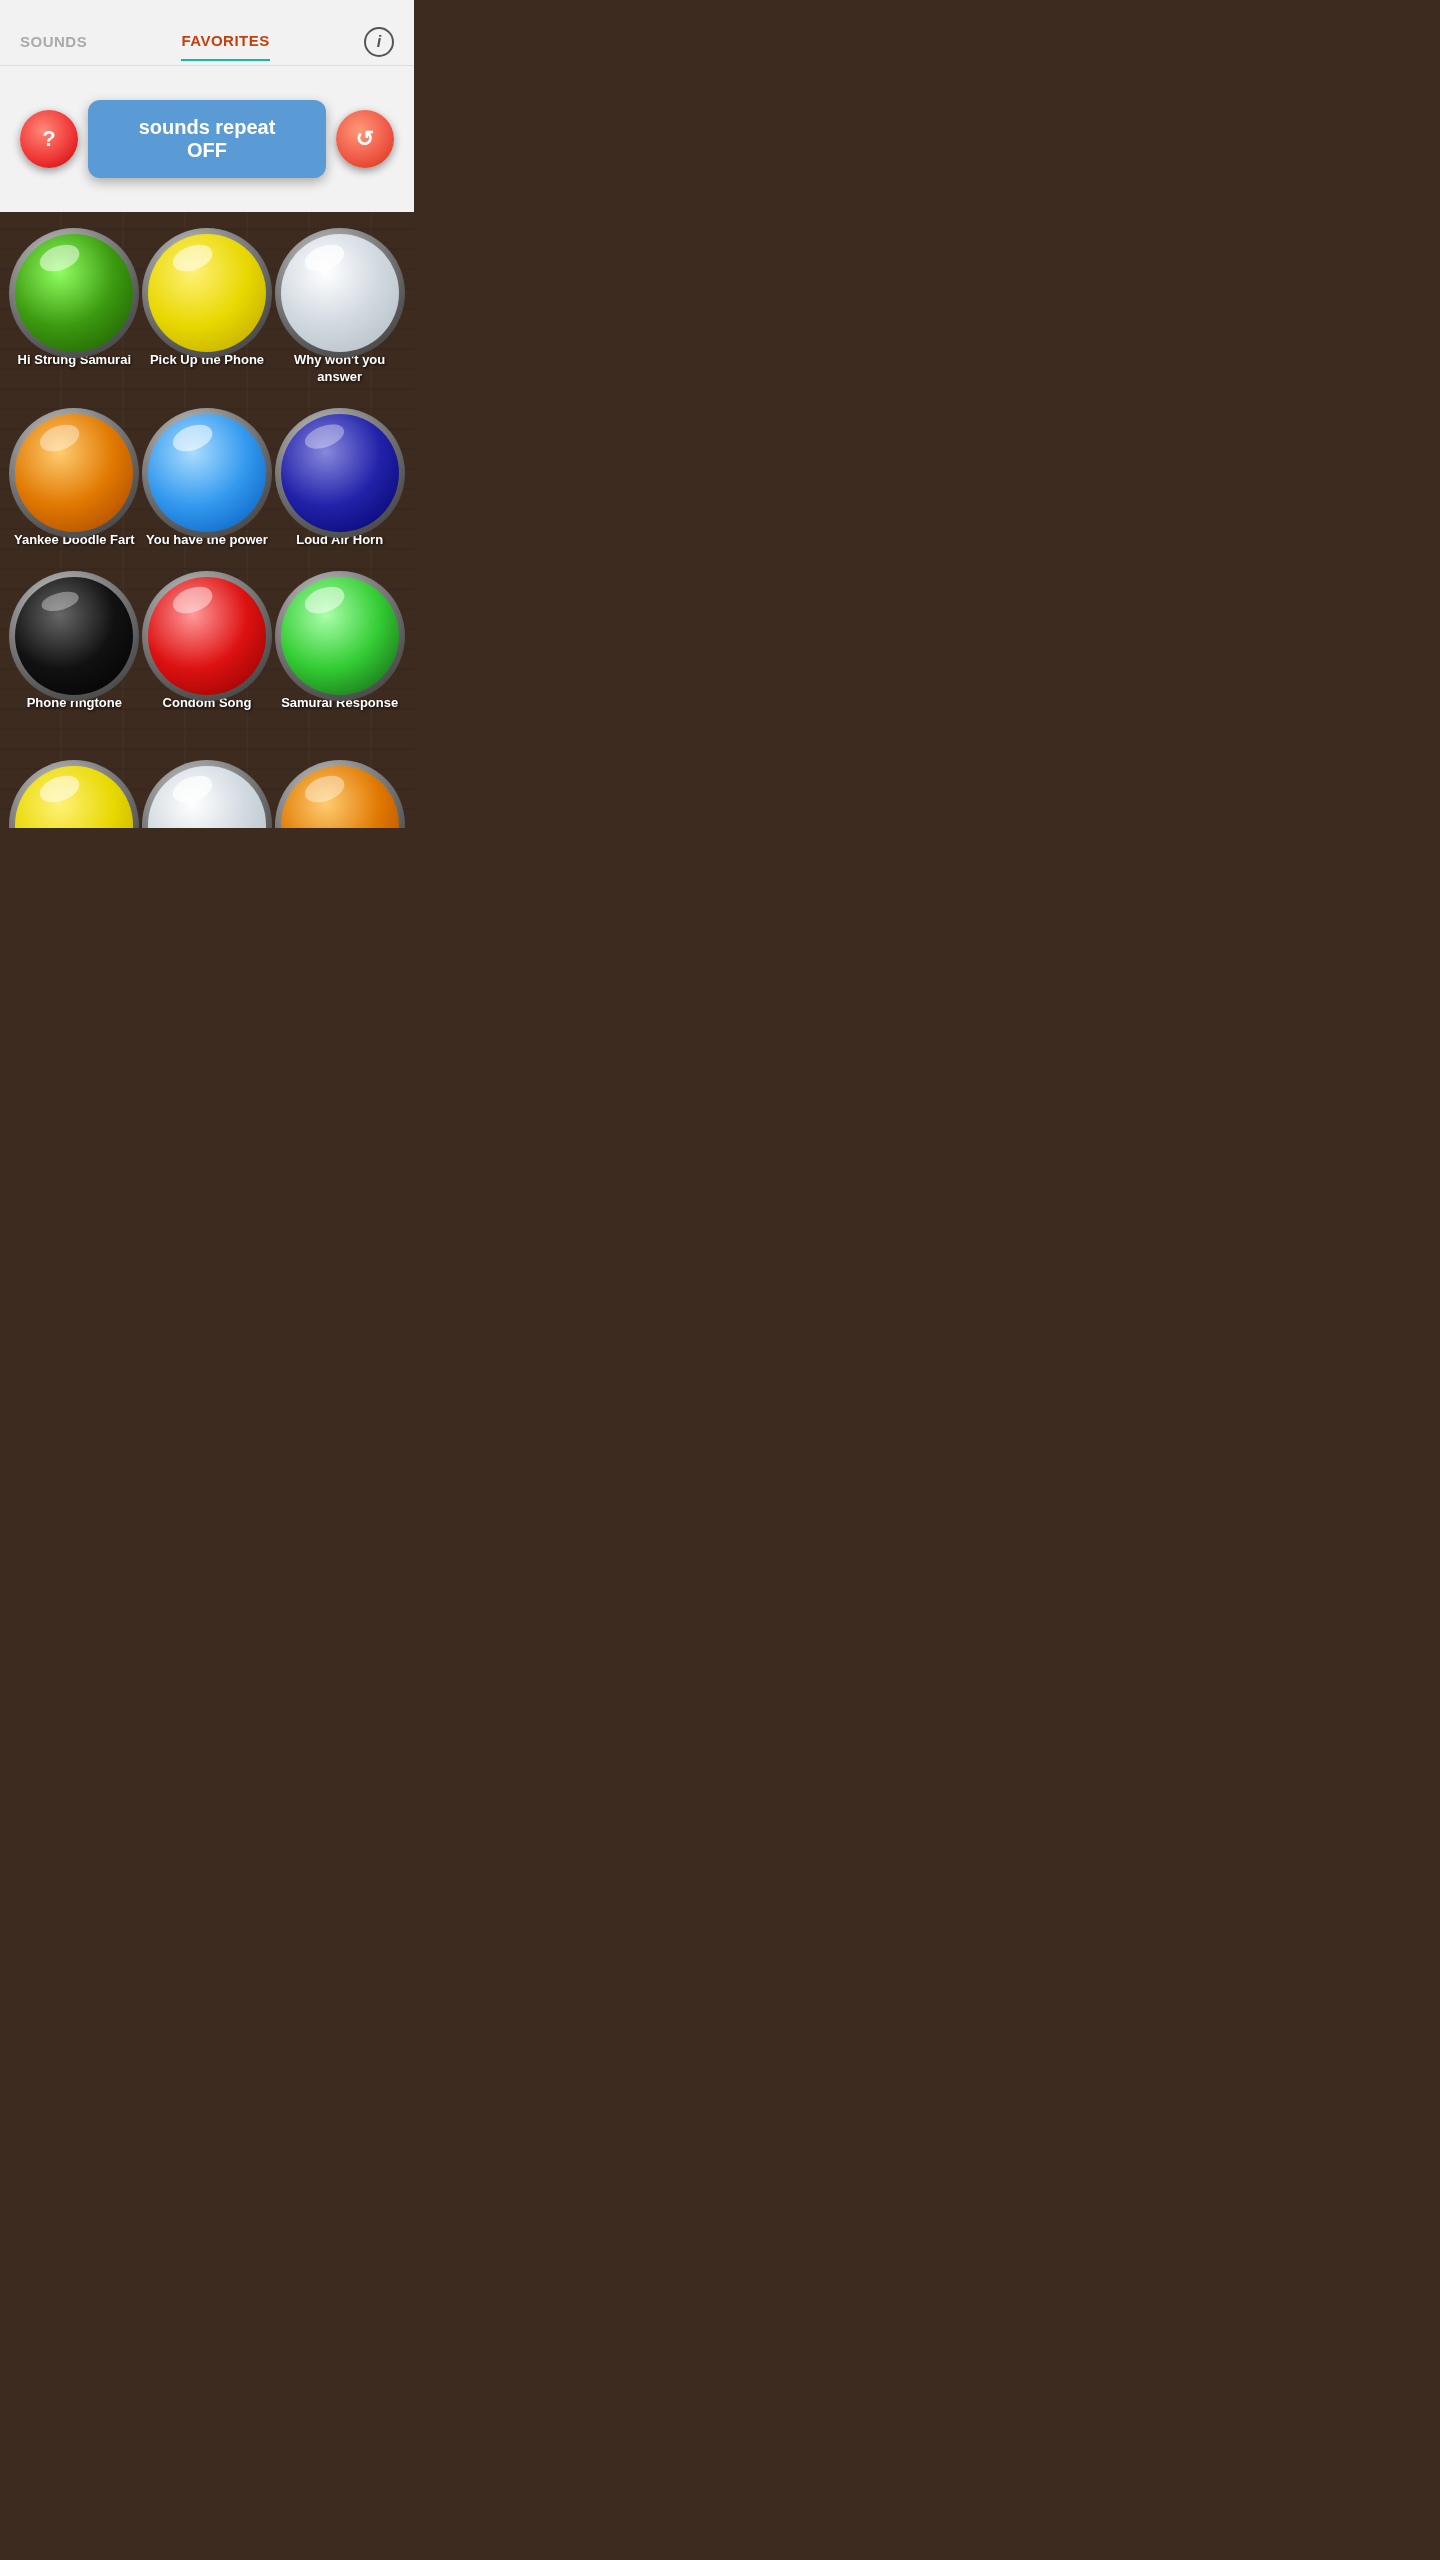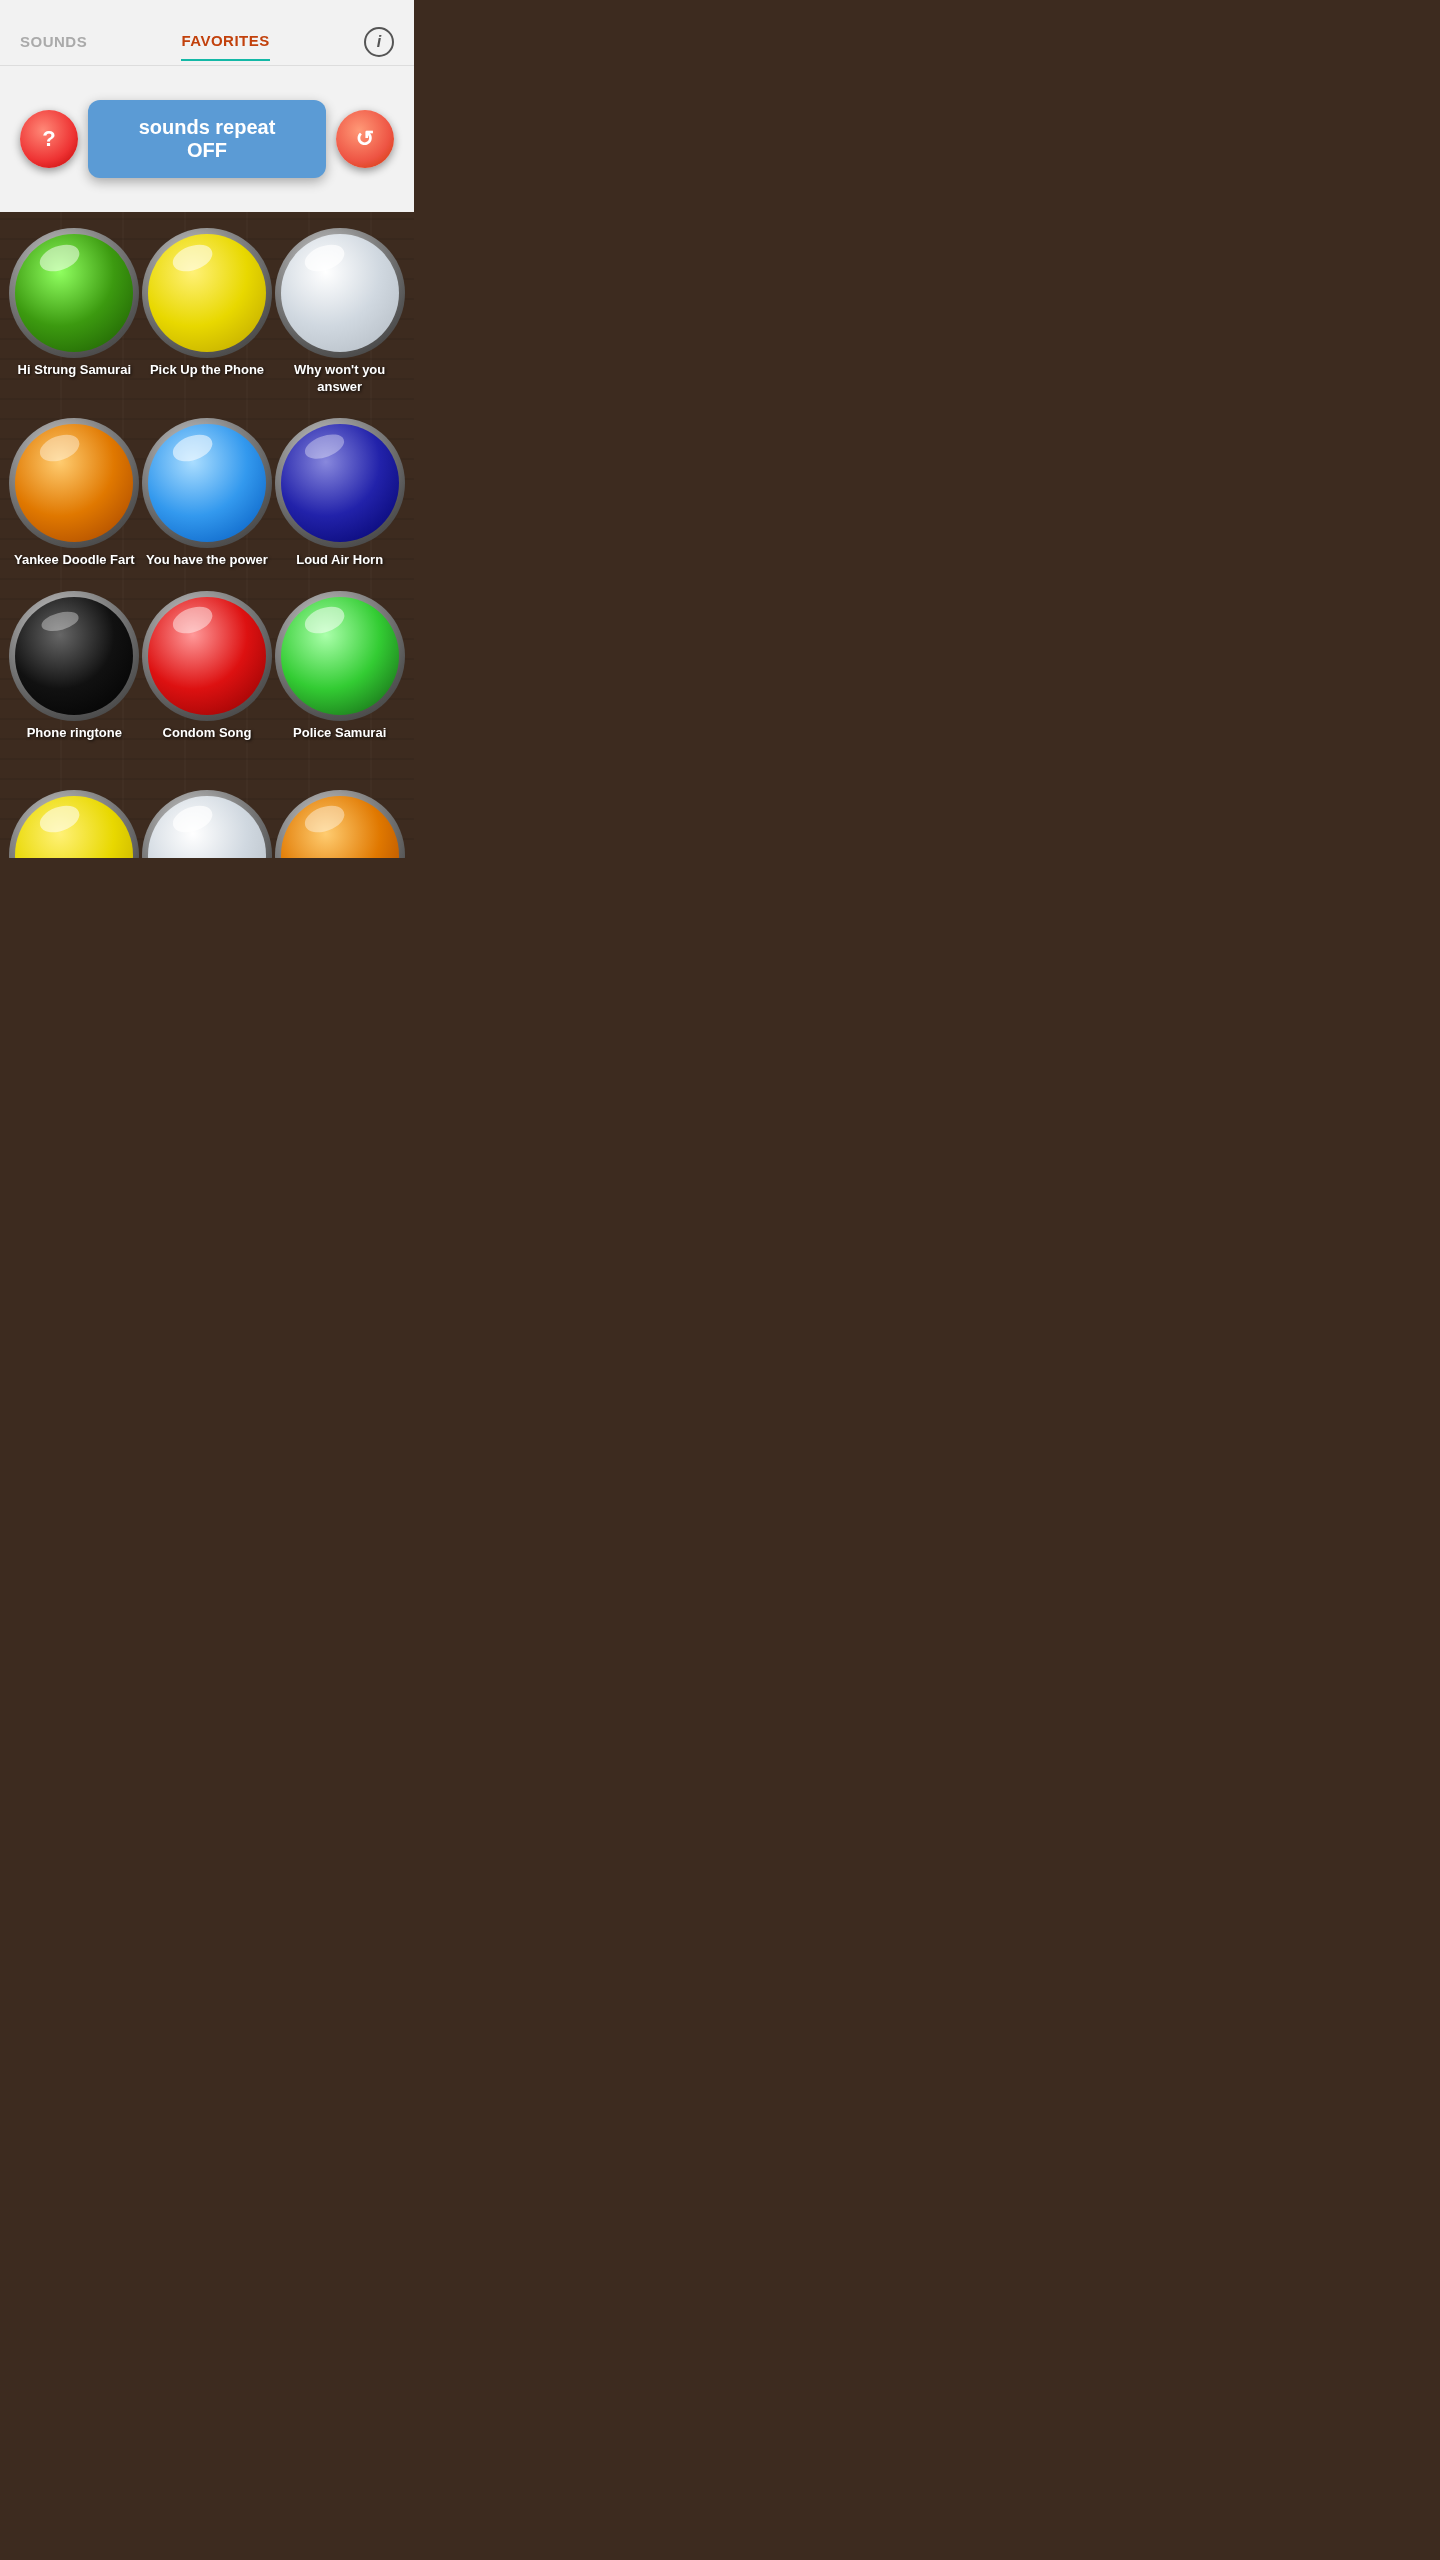--- a/index.html
+++ b/index.html
@@ -352,21 +352,20 @@
       background: rgba(255,255,255,0.4);
       border-radius: 50%;
       transform: rotate(-20deg);
     }
 
     .sound-label {
       color: white;
       font-size: 13px;
       font-weight: 700;
       text-align: center;
-      margin-top: 10px;
       line-height: 1.3;
       text-shadow: 1px 1px 3px rgba(0,0,0,0.8);
     }
 
     
     .bottom-partial {
       overflow: hidden;
       height: 80px;
     }
 
@@ -441,21 +440,21 @@
       <div class="sound-item">
         <div class="btn-circle btn-red">
           <div class="inner"></div>
         </div>
         <div class="sound-label">Condom Song</div>
       </div>
       <div class="sound-item">
         <div class="btn-circle btn-green2">
           <div class="inner"></div>
         </div>
-        <div class="sound-label">Police Samurai</div>
+        <div class="sound-label">Samurai Response</div>
       </div>
     </div>
   <div class="sounds-grid bottom-partial" id="bottom-grid">
 
   <div class="sound-item">
         <div class="btn-circle btn-yellow2">
           <div class="inner"></div>
         </div>
       </div>
       <div class="sound-item">

